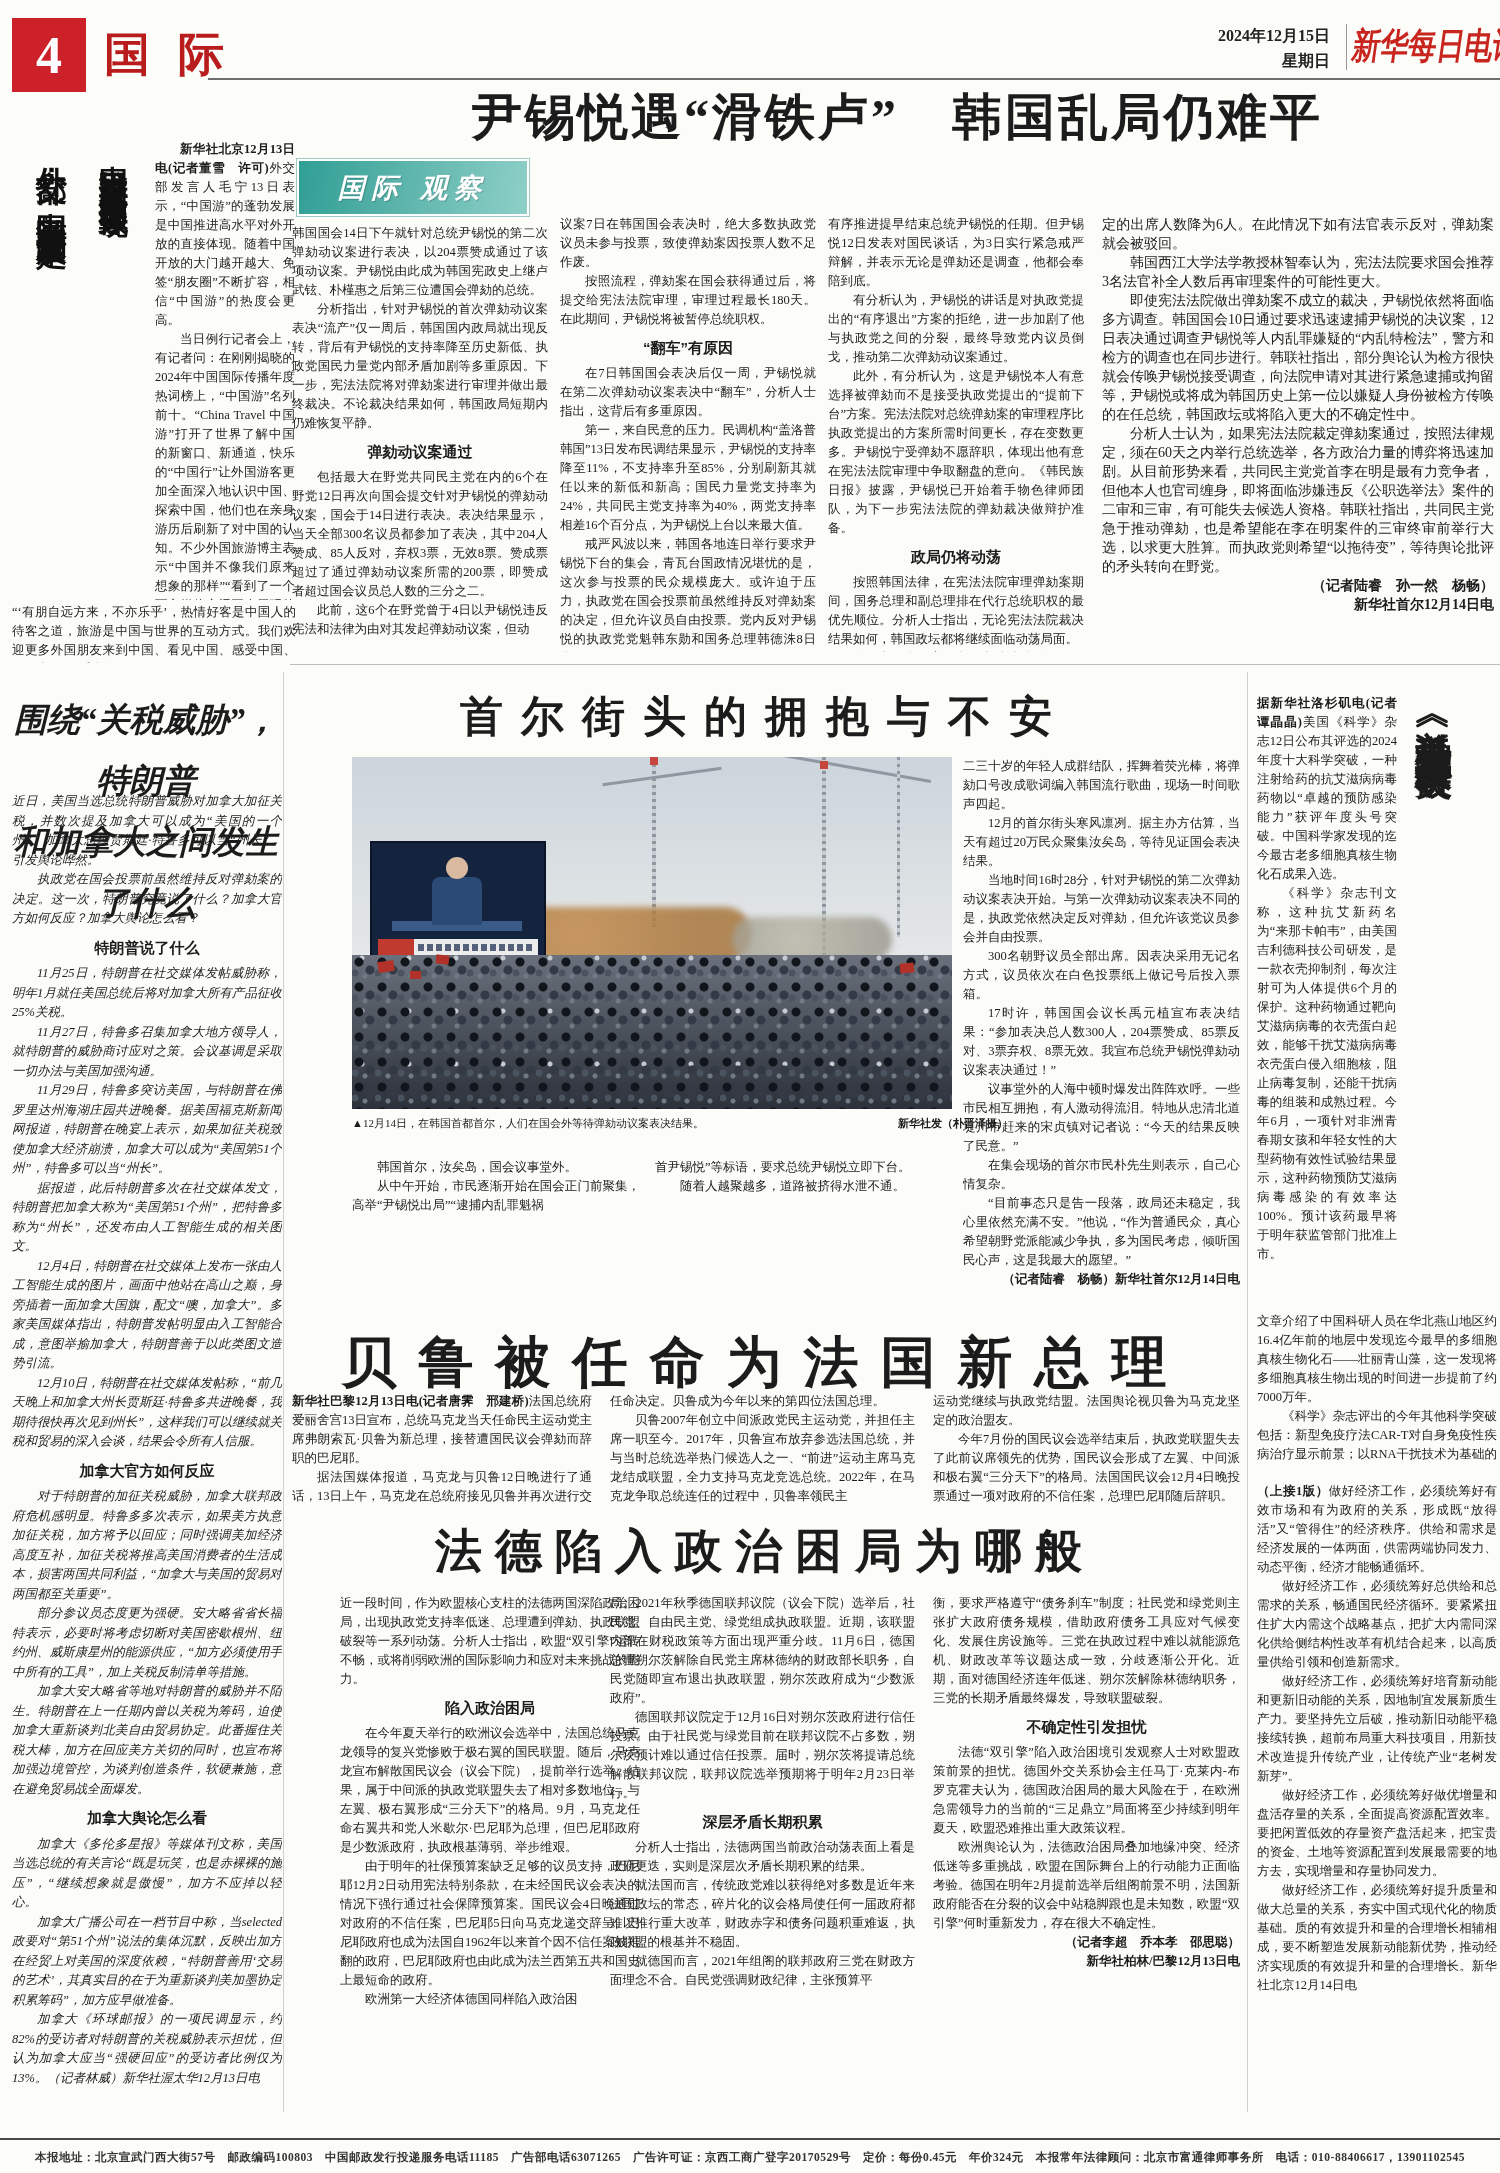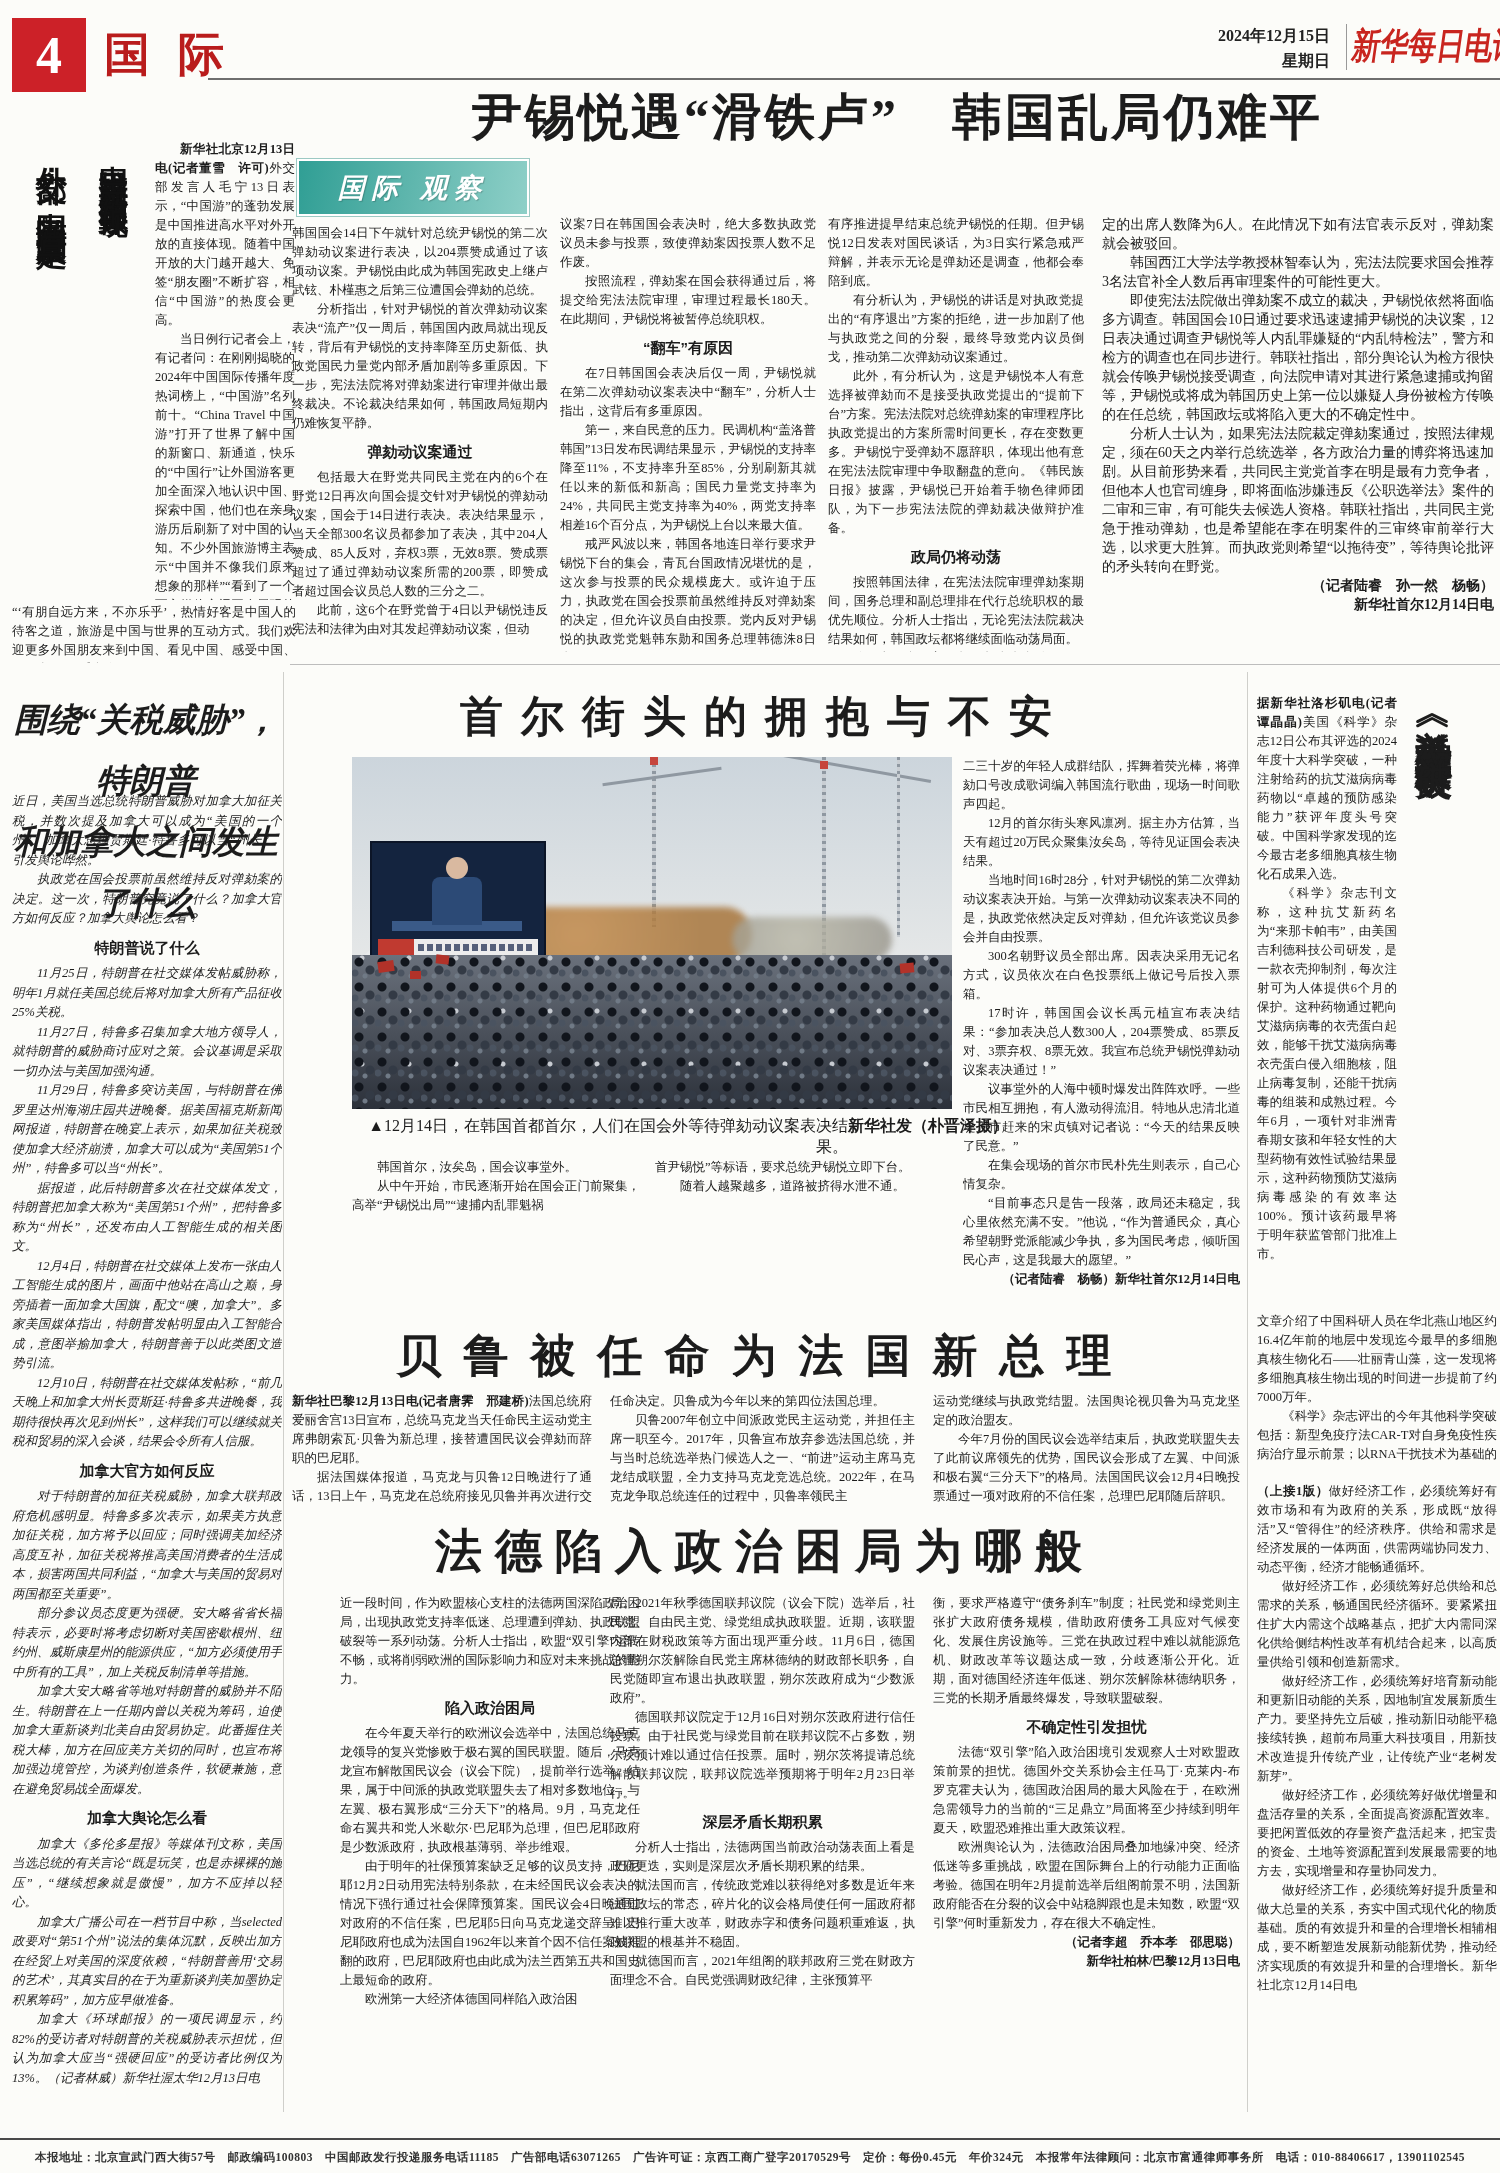--- a/index.html
+++ b/index.html
@@ -70,34 +70,34 @@
   .ph-crowd{position:absolute;left:0;top:198px;width:600px;height:154px;
         background:
          radial-gradient(circle 5px at 7px 7px,#11151c 0 4px,transparent 5px),
          radial-gradient(circle 5px at 18px 15px,#333a45 0 4px,transparent 5px),
          radial-gradient(circle 4px at 3px 18px,#4a5360 0 3px,transparent 4px),
          radial-gradient(circle 3px at 13px 21px,#707a86 0 2px,transparent 3px),
          radial-gradient(circle 3px at 10px 3px,#c7cbd1 0 2px,transparent 3px),
          linear-gradient(#6a717c,#2c313a);
         background-size:23px 25px,23px 25px,23px 25px,23px 25px,47px 53px,100% 100%;}
   .ph-flag{position:absolute;background:#b23229;}
-  .photo-caption{position:absolute;left:352px;top:1116px;width:656px;font-size:16px;display:flex;text-align:right;}
+  .photo-caption{position:absolute;left:352px;top:1116px;width:656px;font-size:11px;display:flex;}
   .photo-caption .credit{font-weight:bold;margin-left:auto;white-space:nowrap;}
   .seoul-colR{left:963px;top:757px;width:277px;height:554px;}
   .seoul-c1{left:352px;top:1158px;width:288px;height:152px;}
   .seoul-c2{left:655px;top:1158px;width:297px;height:152px;}
   
   .sci-col{left:1257px;top:694px;width:140px;height:614px;}
   .sci-headline-v{position:absolute;left:1408px;top:700px;height:606px;writing-mode:vertical-rl;
         font-size:37px;font-weight:900;letter-spacing:2px;}
   .sci-lower{left:1257px;top:1312px;width:240px;height:152px;}
   .jump{left:1257px;top:1470px;width:240px;height:642px;margin-top:12px;}
   
   .bay-headline{position:absolute;left:290px;top:1326px;width:950px;text-align:center;
-        font-size:45px;font-weight:900;letter-spacing:22px;white-space:nowrap;}
+        font-size:55px;font-weight:900;letter-spacing:22px;white-space:nowrap;}
   .bay-a{left:292px;top:1392px;width:300px;height:116px;}
   .bay-b{left:610px;top:1392px;width:305px;height:116px;}
   .bay-c{left:933px;top:1392px;width:307px;height:116px;}
   
   .fde-headline{position:absolute;left:290px;top:1520px;width:950px;text-align:center;
         font-size:47px;font-weight:900;letter-spacing:13px;white-space:nowrap;}
   .fde-a{left:292px;top:1594px;width:300px;height:518px;margin-left:48px;}
   .fde-b{left:610px;top:1594px;width:305px;height:518px;}
   .fde-c{left:933px;top:1594px;width:307px;height:518px;}
   

